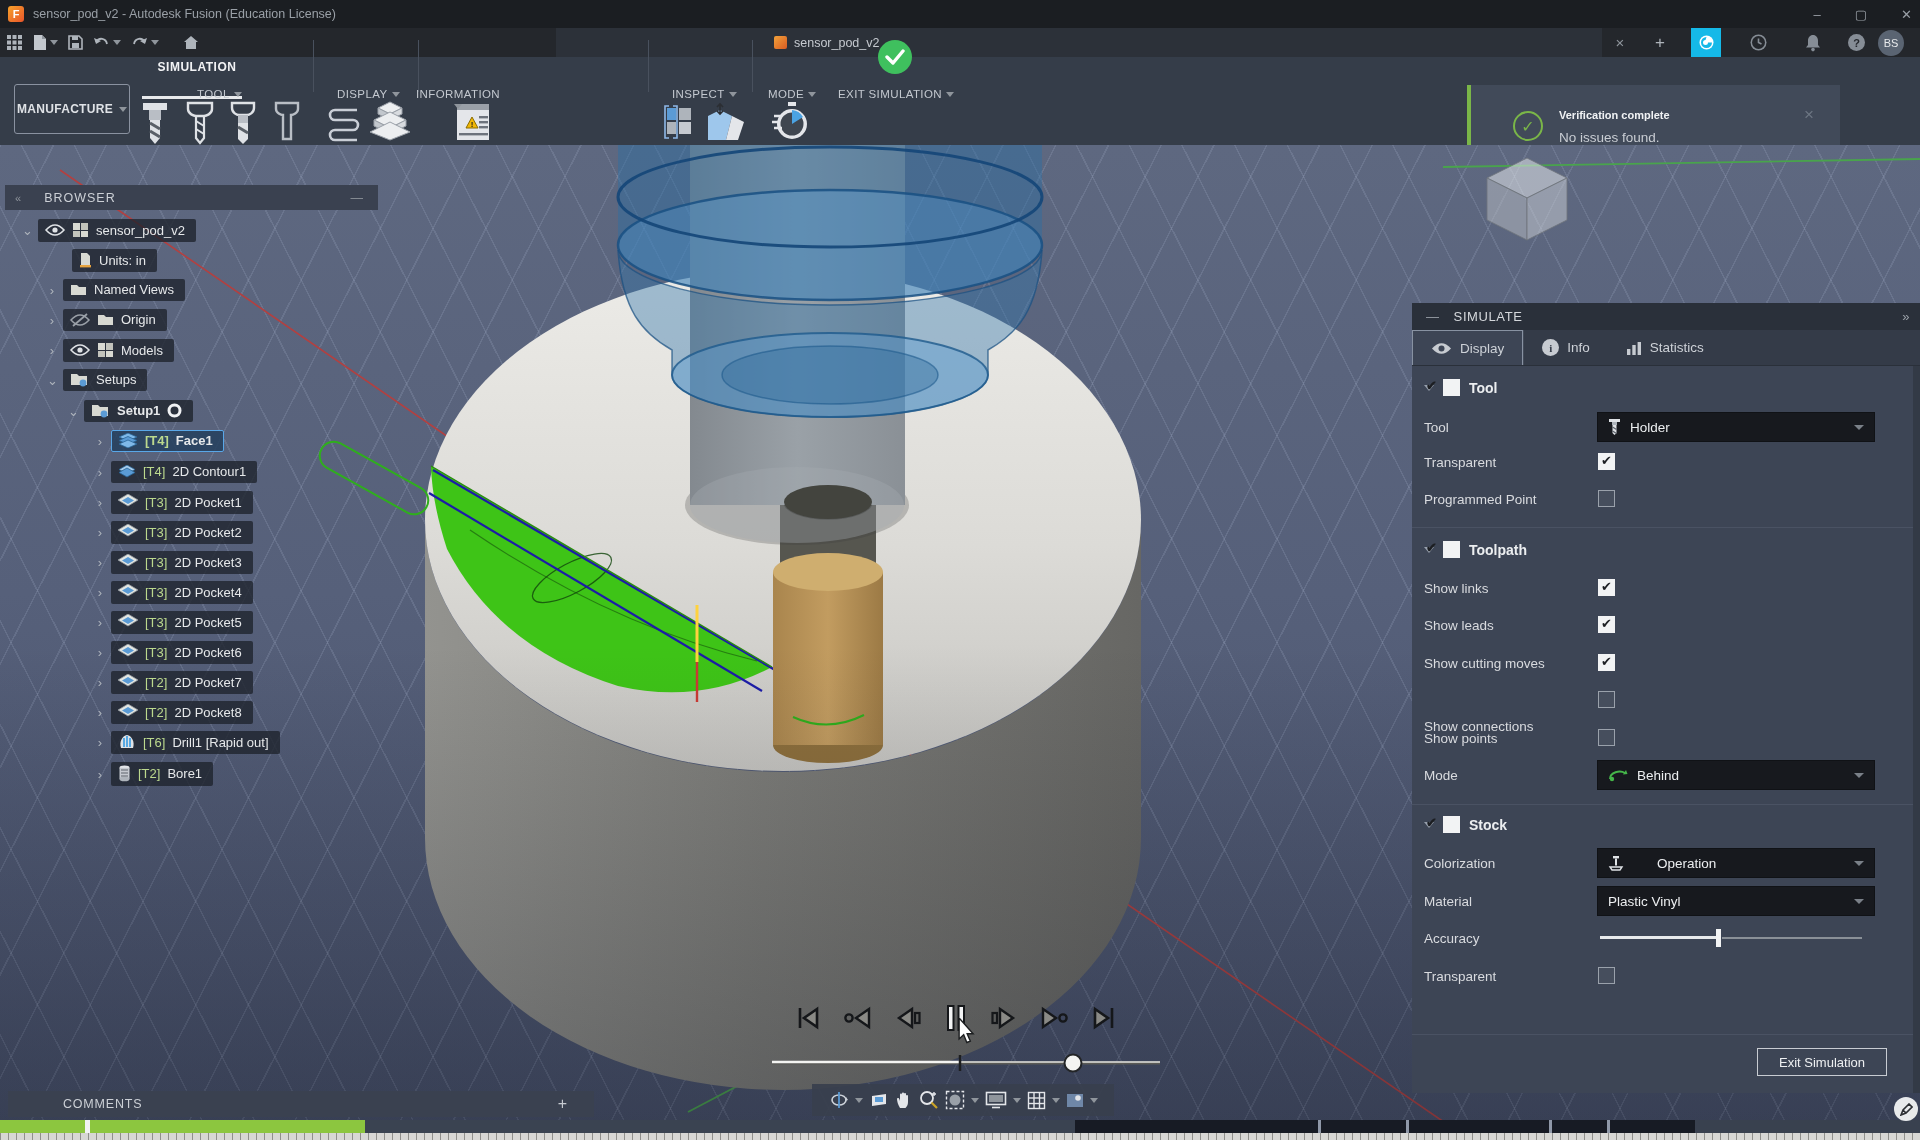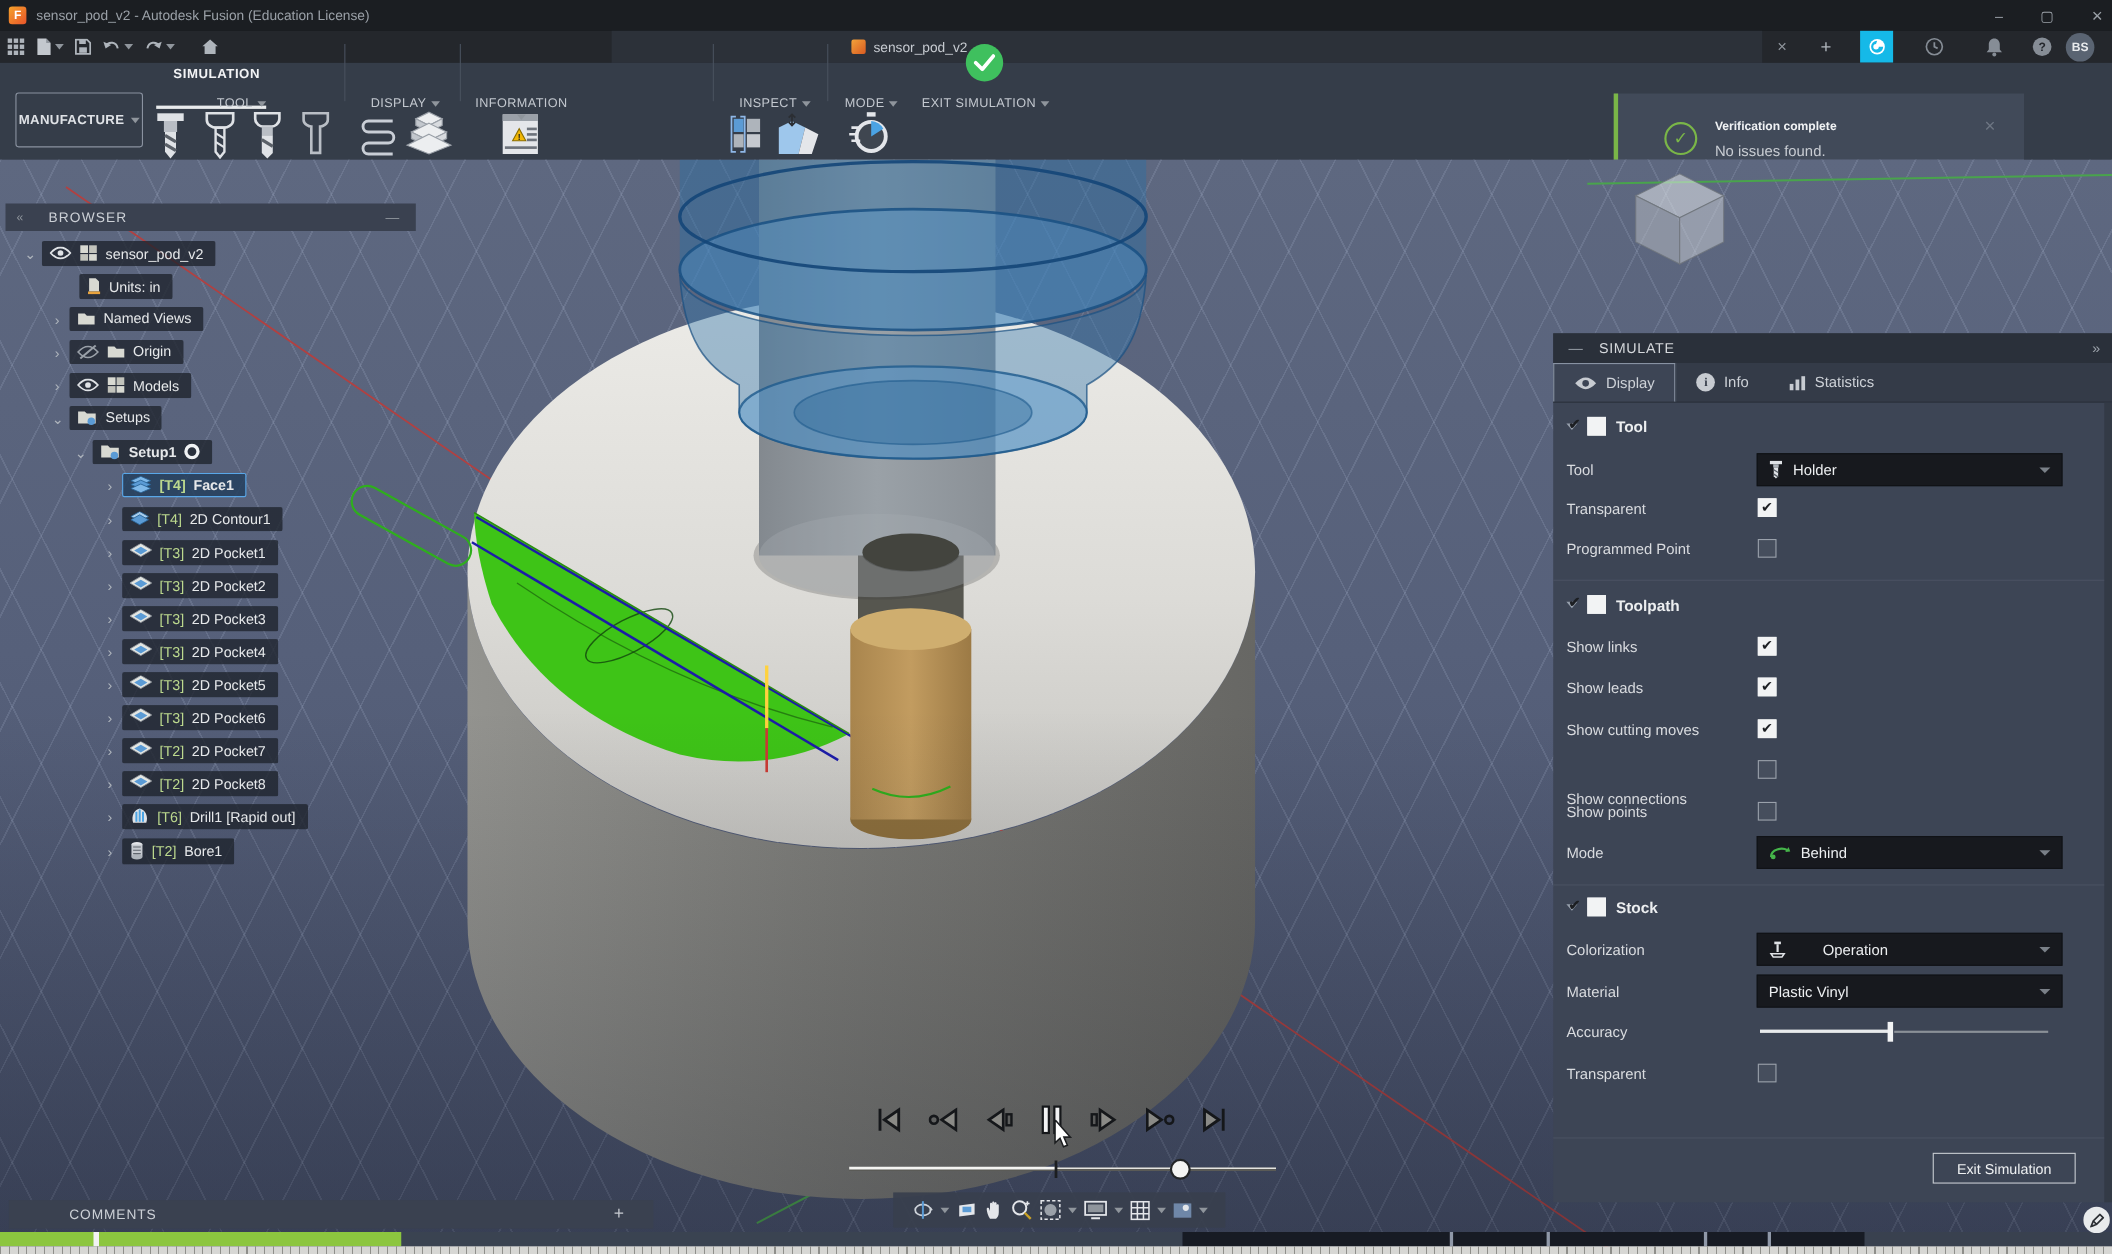--- a/index.html
+++ b/index.html
@@ -23,21 +23,21 @@
   .mini-caret{ width:0; height:0; border-left:4px solid transparent; border-right:4px solid transparent; border-top:5px solid #8f959c; display:inline-block;}
   #docstrip{ left:556px; top:28px; width:1046px; height:29px; background:#2c3139; display:flex; align-items:center;}
   #doctab{ display:flex; align-items:center; gap:7px; margin-left:218px; font-size:12.5px; color:#c6cad0;}
   #doccube{ width:13px; height:13px; background:linear-gradient(135deg,#f2a23a,#d95b22); border-radius:2px;}
   #tabclose{ position:absolute; left:1608px; top:28px; width:24px; height:29px; color:#8f959c; font-size:15px; display:flex;align-items:center;justify-content:center;}
   #tabadd  { position:absolute; left:1648px; top:28px; width:24px; height:29px; color:#aeb4bb; font-size:17px; display:flex;align-items:center;justify-content:center;}
   .topright{ position:absolute; top:28px; height:29px; display:flex; align-items:center; justify-content:center;}
   #jobstatus{ left:1691px; width:30px; height:29px; background:#15b9e8;}
   #clockbtn{ left:1743px; width:30px;} #bellbtn{ left:1798px; width:30px;} #helpbtn{ left:1841px; width:30px;}
   #avatar{ left:1878px; top:30px; width:26px; height:26px; border-radius:50%; background:#5a6472; color:#e8eaec;
-           font-size:11px; font-weight:bold; display:flex; align-items:center; justify-content:center;}
+           font-size:11px; font-weight:normal; display:flex; align-items:center; justify-content:center;}
 
   
   #ribbon{ left:0; top:57px; width:1920px; height:88px; background:#353d49; }
   #wsbtn{ left:14px; top:27px; width:116px; height:50px; border:1px solid #8a92a0; border-radius:3px;
           display:flex; align-items:center; justify-content:center; gap:6px; font-size:12px; font-weight:bold; color:#dfe2e6; letter-spacing:.3px;}
   #simtab-label{ left:142px; top:3px; width:110px; text-align:center; font-size:12px; font-weight:bold; color:#f2f3f5; letter-spacing:.5px;}
   #simtab-underline{ left:142px; top:39px; width:100px; height:3px; background:#e8eaec;}
   .ricon{ position:absolute; top:44px; }
   .rlabel{ position:absolute; top:88px; font-size:11.5px; color:#c3c8cf; letter-spacing:.4px; display:flex; gap:4px; align-items:center;}
   .rsep{ position:absolute; top:40px; width:1px; height:52px; background:#49515e;}
@@ -270,21 +270,21 @@
   <svg class="ricon" style="left:455px; top:102px;" width="36" height="40" viewBox="0 0 36 40">
       <rect x="2" y="2" width="32" height="36" fill="#e4e6ea"></rect>
       <rect x="2" y="2" width="32" height="6" fill="#9aa0a8"></rect>
       <path d="M11,26 l6,-11 6,11 Z" fill="#f2b705" stroke="#8a6d00" stroke-width="1"></path>
       <text x="17" y="25" text-anchor="middle" font-size="8" font-weight="bold" fill="#222">!</text>
       <rect x="24" y="14" width="9" height="2.4" fill="#6d737c"></rect>
       <rect x="24" y="19" width="9" height="2.4" fill="#6d737c"></rect>
       <rect x="24" y="24" width="9" height="2.4" fill="#6d737c"></rect>
       <rect x="4" y="31" width="29" height="2.4" fill="#6d737c"></rect>
     </svg>
-  <div class="rlabel" style="left:432px;flex-direction:column;">
+  <div class="rlabel" style="left:416px;flex-direction:column;">
     <span>INFORMATION</span>
       <span class="mini-caret"></span>
   </div>
   <div class="rsep" style="left:648px;"></div>
 
   <svg class="ricon" style="left:663px; top:102px;" width="36" height="40" viewBox="0 0 36 40">
       <path d="M6,4 H2 V36 H6 M10,4 h4 v32 h-4" fill="none" stroke="#8fb8e8" stroke-width="1.6"></path>
       <rect x="4" y="6" width="9" height="12" fill="#5b9bd5"></rect>
       <rect x="4" y="20" width="9" height="12" fill="#aeb4bb"></rect>
       <rect x="16" y="6" width="12" height="12" fill="#aeb4bb"></rect>

